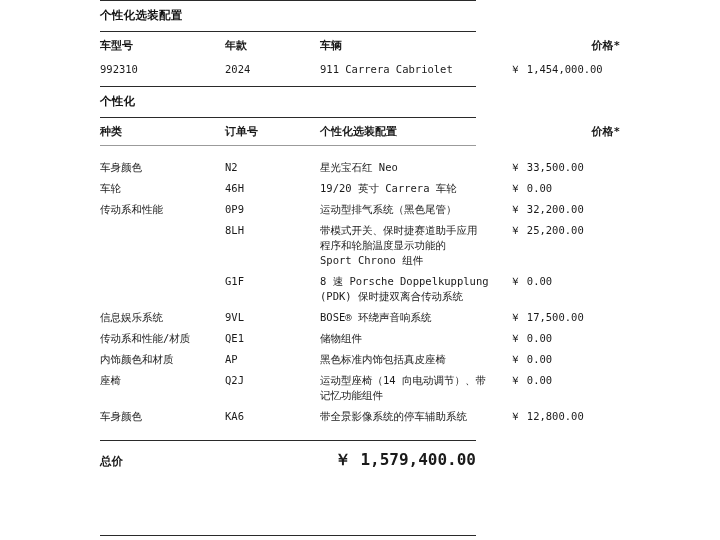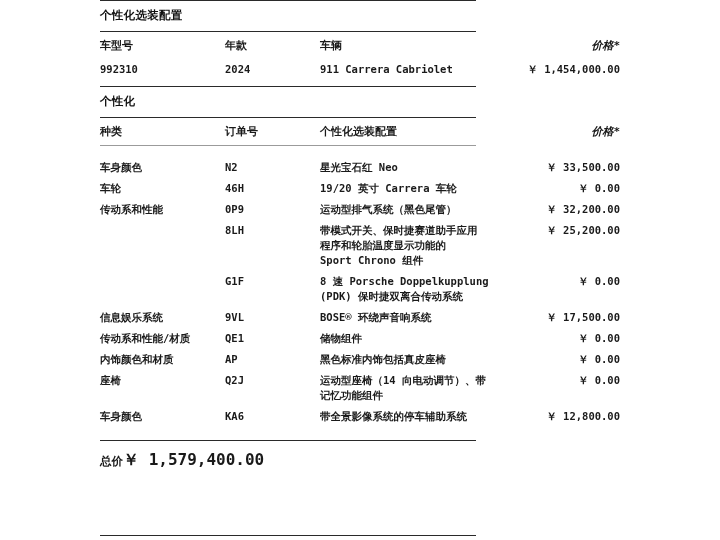--- a/index.html
+++ b/index.html
@@ -43,40 +43,39 @@
   }
   table {
     width: 100%;
     border-collapse: collapse;
     table-layout: fixed;
   }
   th, td {
     text-align: left;
     vertical-align: top;
     font-size: 10.5px;
-    font-weight: bold;
+    font-weight: normal;
     padding: 0;
     line-height: 15px;
   }
   th {
     font-weight: bold;
     font-size: 11px;
     padding-bottom: 3px;
   }
   .col-a { width: 125px; }
   .col-b { width: 95px; }
   .col-c { width: 190px; }
   .col-d { width: 110px; text-align: right; }
   .price {
-    text-align: right;
+    text-align: left;
     white-space: nowrap;
   }
   .price-head {
     text-align: right;
-    font-style: italic;
   }
   .head-row th {
     padding-top: 6px;
     padding-bottom: 6px;
   }
   .vehicle-row td {
     padding-top: 3px;
     padding-bottom: 9px;
   }
   .opt-row td {
@@ -85,20 +84,21 @@
     margin-top: 35px;
   }
   .desc-extra {
     display: block;
     line-height: 15px;
   }
   .spacer-10 { height: 10px; }
   .spacer-14 { height: 14px; }
   .total-bar {
     display: flex;
+    justify-content: space-between;
     align-items: baseline;
     font-weight: bold;
     font-size: 11.5px;
     padding: 9px 0 9px 0;
   }
   .total-value {
     font-size: 16px;
   }
   .footer-rule {
     position: absolute;

